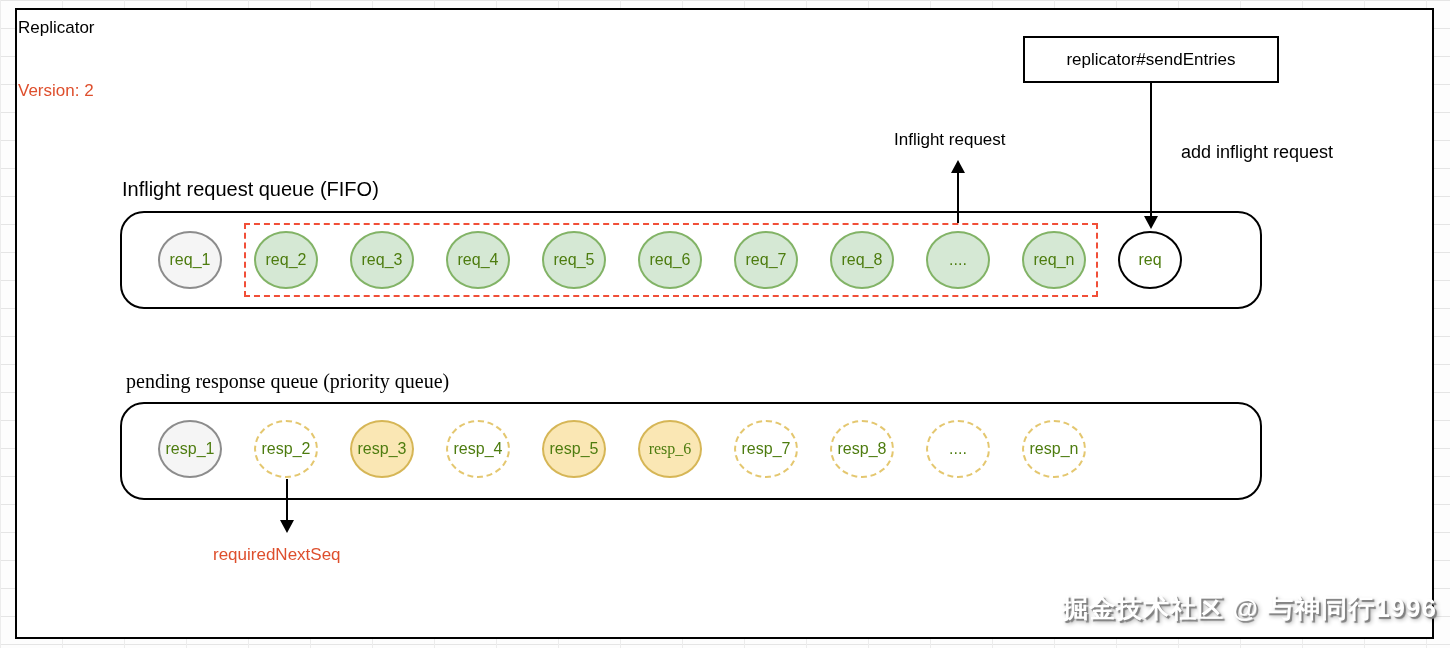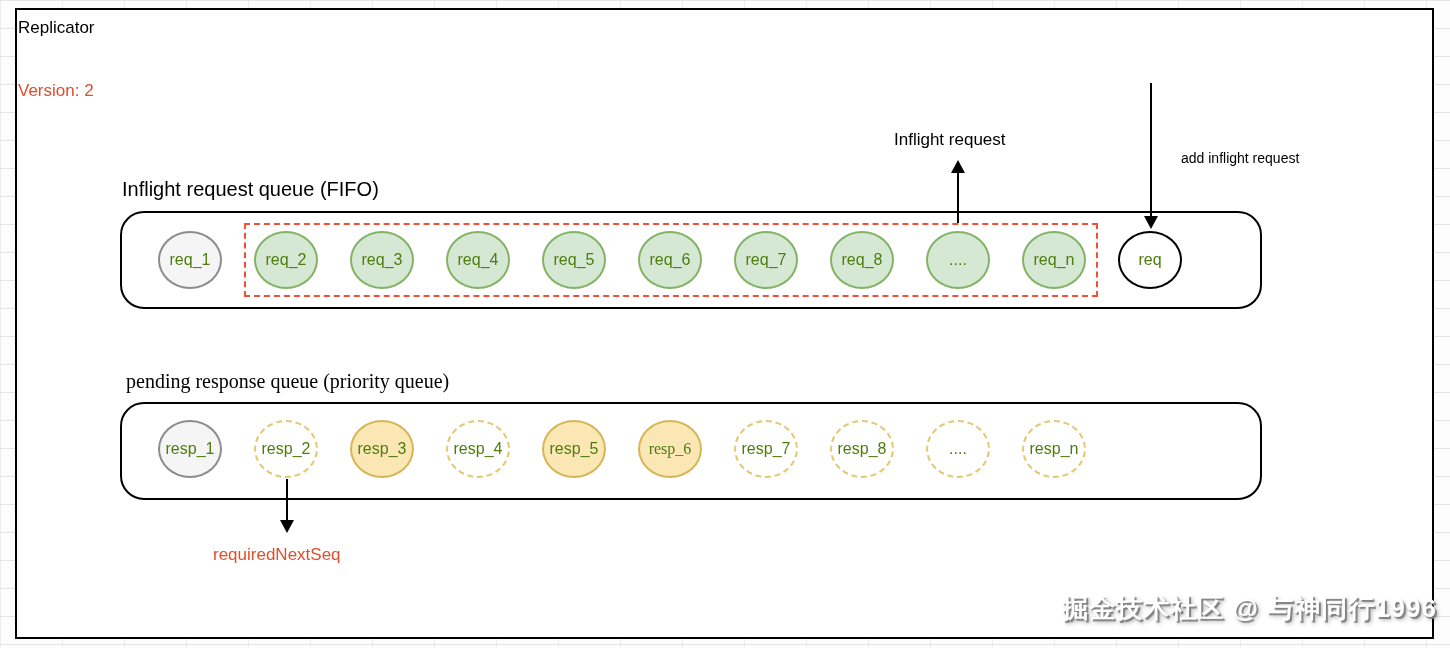--- a/index.html
+++ b/index.html
@@ -47,21 +47,21 @@
   .c-green{background:var(--green-fill);border:2px solid var(--green-border);}
   .c-plain{background:#fff;border:2px solid #000;}
   .c-filled{background:var(--yellow-fill);border:2px solid var(--yellow-border);}
   .c-dashed{background:#fff;border:2px dashed var(--yellow-dash);}
   .send-box{
     position:absolute;left:1023px;top:36px;width:256px;height:47px;
     background:#fff;border:2px solid #000;box-sizing:border-box;
     display:flex;align-items:center;justify-content:center;font-size:17px;
   }
   .lbl-inflight{left:894px;top:130px;font-size:17px;}
-  .lbl-add{left:1181px;top:150px;font-size:14px;}
+  .lbl-add{left:1181px;top:142px;font-size:18px;}
   .lbl-nextseq{left:213px;top:545px;font-size:17px;color:var(--accent);}
   .aline{position:absolute;width:2px;background:#000;}
   .ahead{position:absolute;width:0;height:0;border-left:7px solid transparent;border-right:7px solid transparent;}
   .ahead.up{border-bottom:13px solid #000;}
   .ahead.down{border-top:13px solid #000;}
   .line-up{left:957px;top:172px;height:51px;}
   .head-up{left:951px;top:160px;}
   .line-send{left:1150px;top:83px;height:136px;}
   .head-send{left:1144px;top:216px;}
   .line-resp{left:286px;top:479px;height:44px;}
@@ -106,20 +106,21 @@
       <div class="circle c-filled" style="left: 350px; top: 420px;">resp_3</div>
       <div class="circle c-dashed" style="left: 446px; top: 420px;">resp_4</div>
       <div class="circle c-filled" style="left: 542px; top: 420px;">resp_5</div>
       <div class="circle c-filled" style="left: 638px; top: 420px; font-family: Liberation Serif, serif;">resp_6</div>
       <div class="circle c-dashed" style="left: 734px; top: 420px;">resp_7</div>
       <div class="circle c-dashed" style="left: 830px; top: 420px;">resp_8</div>
       <div class="circle c-dashed" style="left: 926px; top: 420px;">....</div>
       <div class="circle c-dashed" style="left: 1022px; top: 420px; text-align: center;">resp_n</div>
     </div>
 
+  <div class="send-box">replicator#sendEntries</div>
 
   <div class="t lbl-inflight">Inflight request</div>
   <div class="aline line-up"></div>
   <div class="ahead up head-up"></div>
 
   <div class="t lbl-add">add inflight request</div>
   <div class="aline line-send"></div>
   <div class="ahead down head-send"></div>
 
   <div class="aline line-resp"></div>

